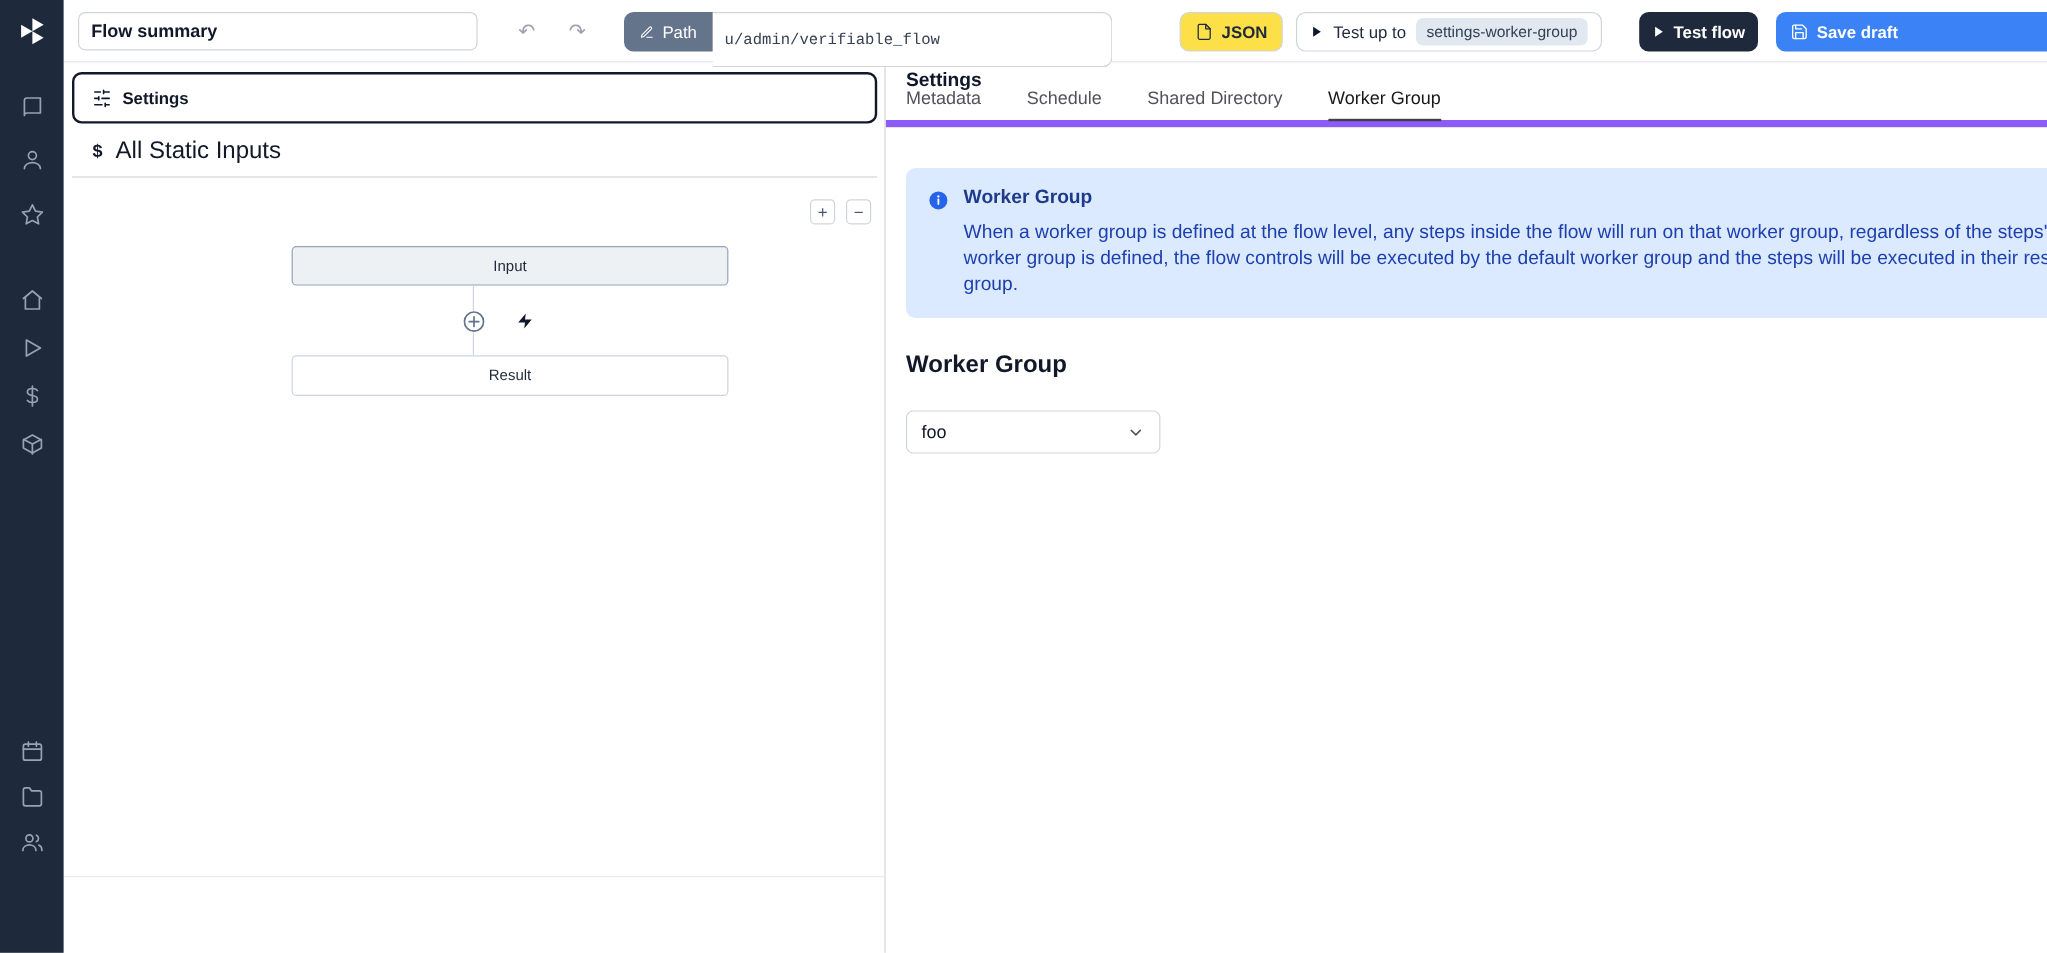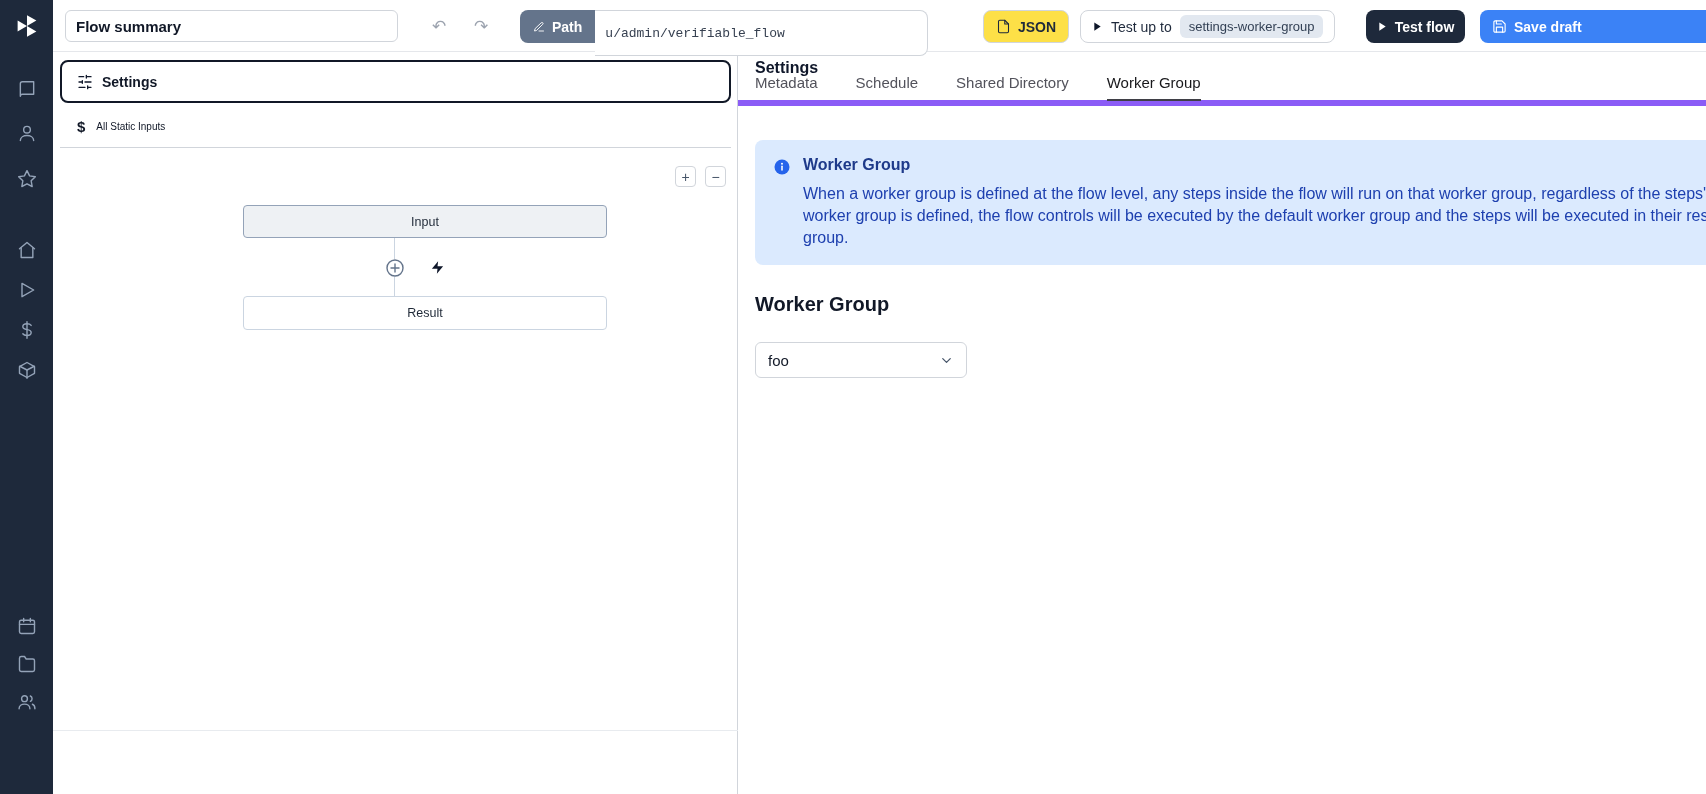--- a/index.html
+++ b/index.html
@@ -16,42 +16,42 @@
 
   
   #topbar{position:absolute;left:53px;top:0;width:1653px;height:52px;background:#fff;border-bottom:1px solid #e5e7eb;z-index:20}
   #summary-input{position:absolute;left:12px;top:10px;width:333px;height:32px;border:1px solid #d1d5db;border-radius:6px;
     padding:0 10px;font-size:15px;font-weight:600;color:#111827;outline:none;background:#fff}
   .ghost-btn{position:absolute;top:10px;width:36px;height:32px;background:none;border:none;color:#9ca3af;font-size:17px;cursor:pointer}
   #undo-btn{left:368px}
   #redo-btn{left:410px}
   #path-group{position:absolute;left:467px;top:10px;height:33px;display:flex}
   #path-chip{background:#64748b;color:#fff;border:none;border-radius:8px 0 0 8px;display:flex;align-items:center;gap:7px;
-    padding:11px 13px;font-size:14px;font-weight:700;cursor:pointer}
+    padding:11px 13px;font-size:14px;font-weight:400;cursor:pointer}
   #path-input{width:333px;height:46px;border:1px solid #d1d5db;border-left:none;border-radius:0 8px 8px 0;
     padding:0 10px;font-family:"Liberation Mono",monospace;font-size:13px;color:#374151;outline:none;background:#fff}
   #json-btn{position:absolute;left:930px;top:10px;height:33px;padding:0 12px;display:flex;align-items:center;gap:7px;
     background:#fde047;border:1px solid #d1d5db;border-radius:8px;font-size:14px;font-weight:600;color:#1e293b;cursor:pointer}
   #testupto-btn{position:absolute;left:1027px;top:10px;height:33px;display:flex;align-items:center;gap:8px;padding:0 11px;
     border:1px solid #d1d5db;border-radius:8px;background:#fff;font-size:14px;color:#1e293b;cursor:pointer}
   .badge{background:#e2e8f0;border-radius:6px;padding:4px 9px;font-size:13px;font-weight:500;color:#334155;white-space:nowrap}
   #testflow-btn{position:absolute;left:1313px;top:10px;height:33px;width:99px;background:#1e293b;border:none;border-radius:8px;
     color:#fff;font-size:14px;font-weight:600;display:flex;align-items:center;justify-content:center;gap:7px;cursor:pointer}
   #savedraft-btn{position:absolute;left:1427px;top:10px;height:33px;width:250px;background:#3b82f6;border:none;border-radius:8px;
     color:#fff;font-size:14px;font-weight:600;display:flex;align-items:center;justify-content:flex-start;gap:7px;padding:0 12px;cursor:pointer}
 
   
   #flow-panel{position:absolute;left:53px;top:52px;width:685px;height:742px;background:#fff;border-right:1px solid #d1d5db;z-index:10}
   #settings-box{position:absolute;left:7px;top:8px;width:671px;height:43px;border:2px solid #111827;border-radius:8px;background:#fff;
     display:flex;align-items:center;gap:9px;padding:0 15px;cursor:pointer}
   #settings-box .lbl{font-size:14px;font-weight:600;color:#111827}
   #static-row{position:absolute;left:7px;top:53px;width:671px;height:43px;background:#fff;border-bottom:1px solid #d1d5db;
     display:flex;align-items:center;gap:11px;padding:0 17px;cursor:pointer}
   .dollar-glyph{font-weight:700;font-size:15px;color:#111827}
-  #static-row .lbl{font-size:10px;font-weight:500;color:#111827}
+  #static-row .lbl{font-size:20px;font-weight:500;color:#111827}
   .zoom-btn{position:absolute;width:21px;height:21px;border:1px solid #d1d5db;background:#fff;border-radius:4px;color:#475569;
     font-size:14px;line-height:1;cursor:pointer}
   #zoom-in{left:622px;top:114px}
   #zoom-out{left:652px;top:114px}
   .node{position:absolute;left:190px;width:364px;display:flex;align-items:center;justify-content:center;
     font-size:12.5px;color:#1f2937;border-radius:4px;cursor:pointer}
   #node-input{top:153px;height:33px;background:#eef1f4;border:1px solid #94a3b8}
   #node-result{top:244px;height:34px;background:#fff;border:1px solid #cbd5e1}
   #connector{position:absolute;left:341px;top:186px;width:1px;height:58px;background:#cbd5e1}
   #plus-node{position:absolute;left:333px;top:207px;width:18px;height:18px;background:#fff;border-radius:50%;cursor:pointer}

